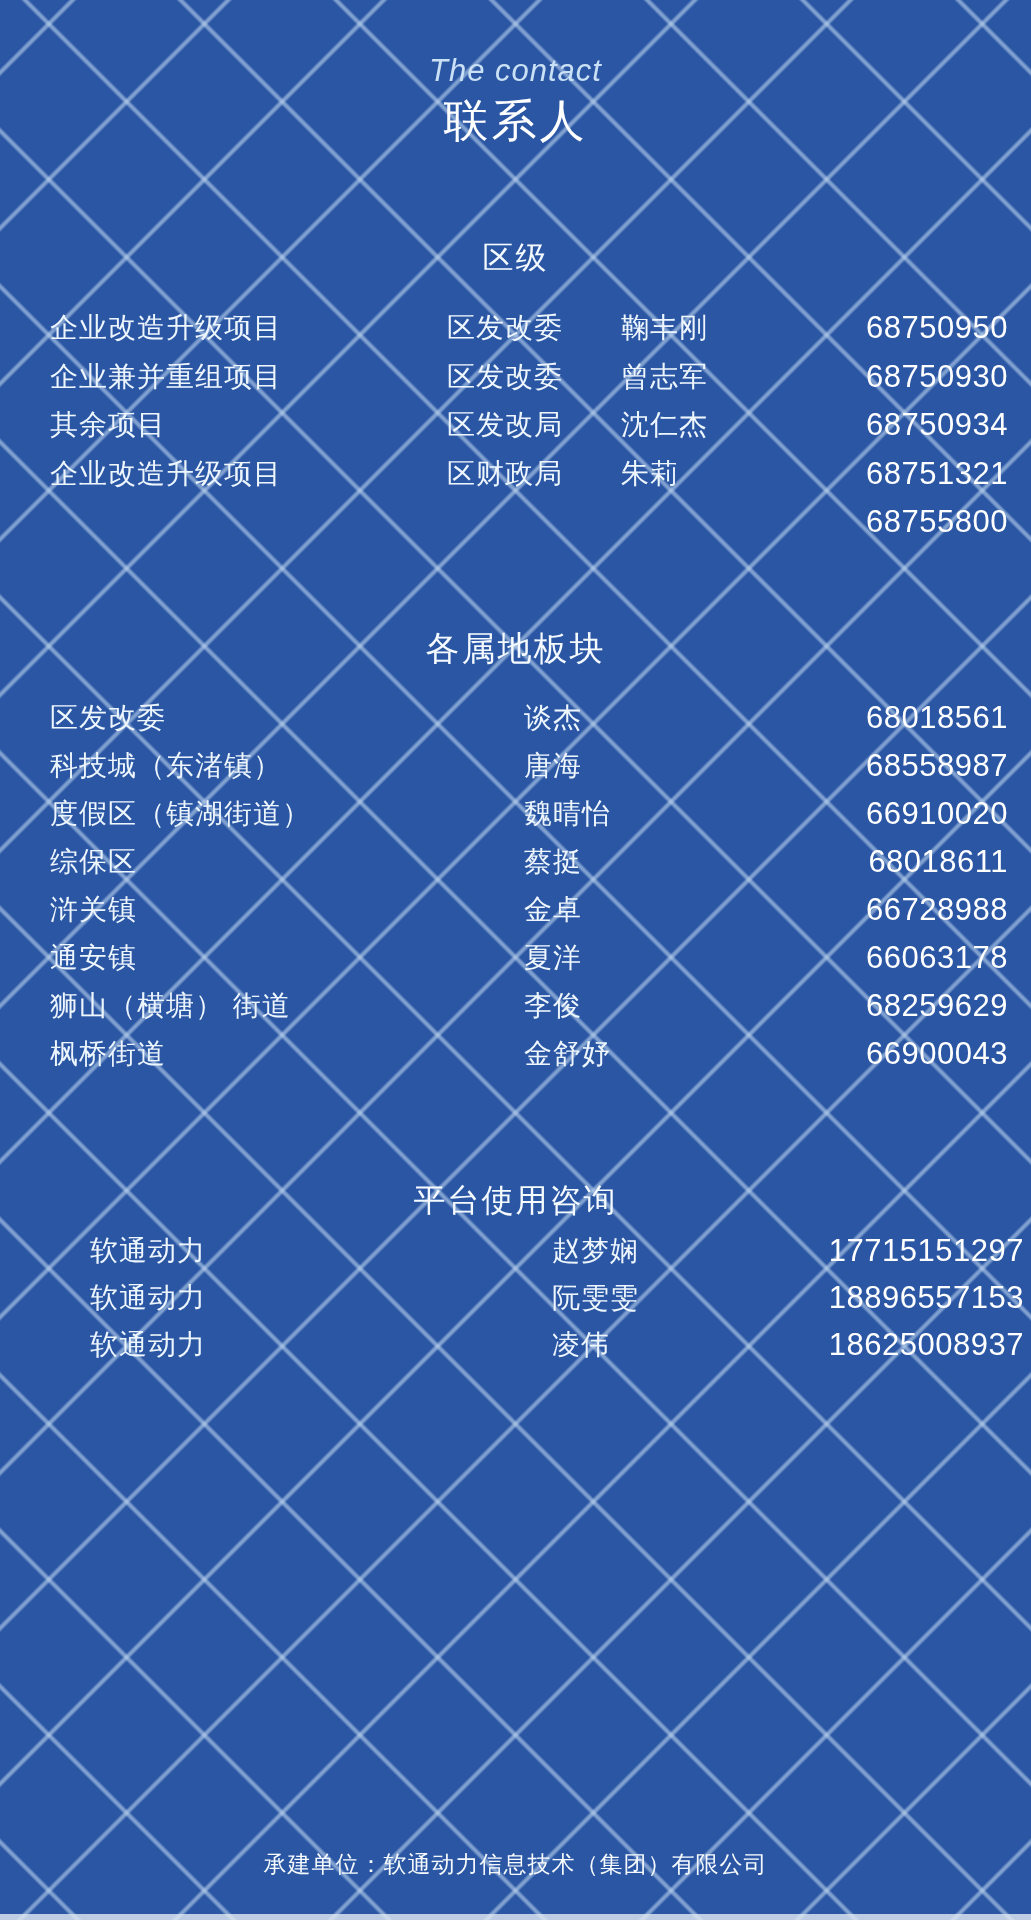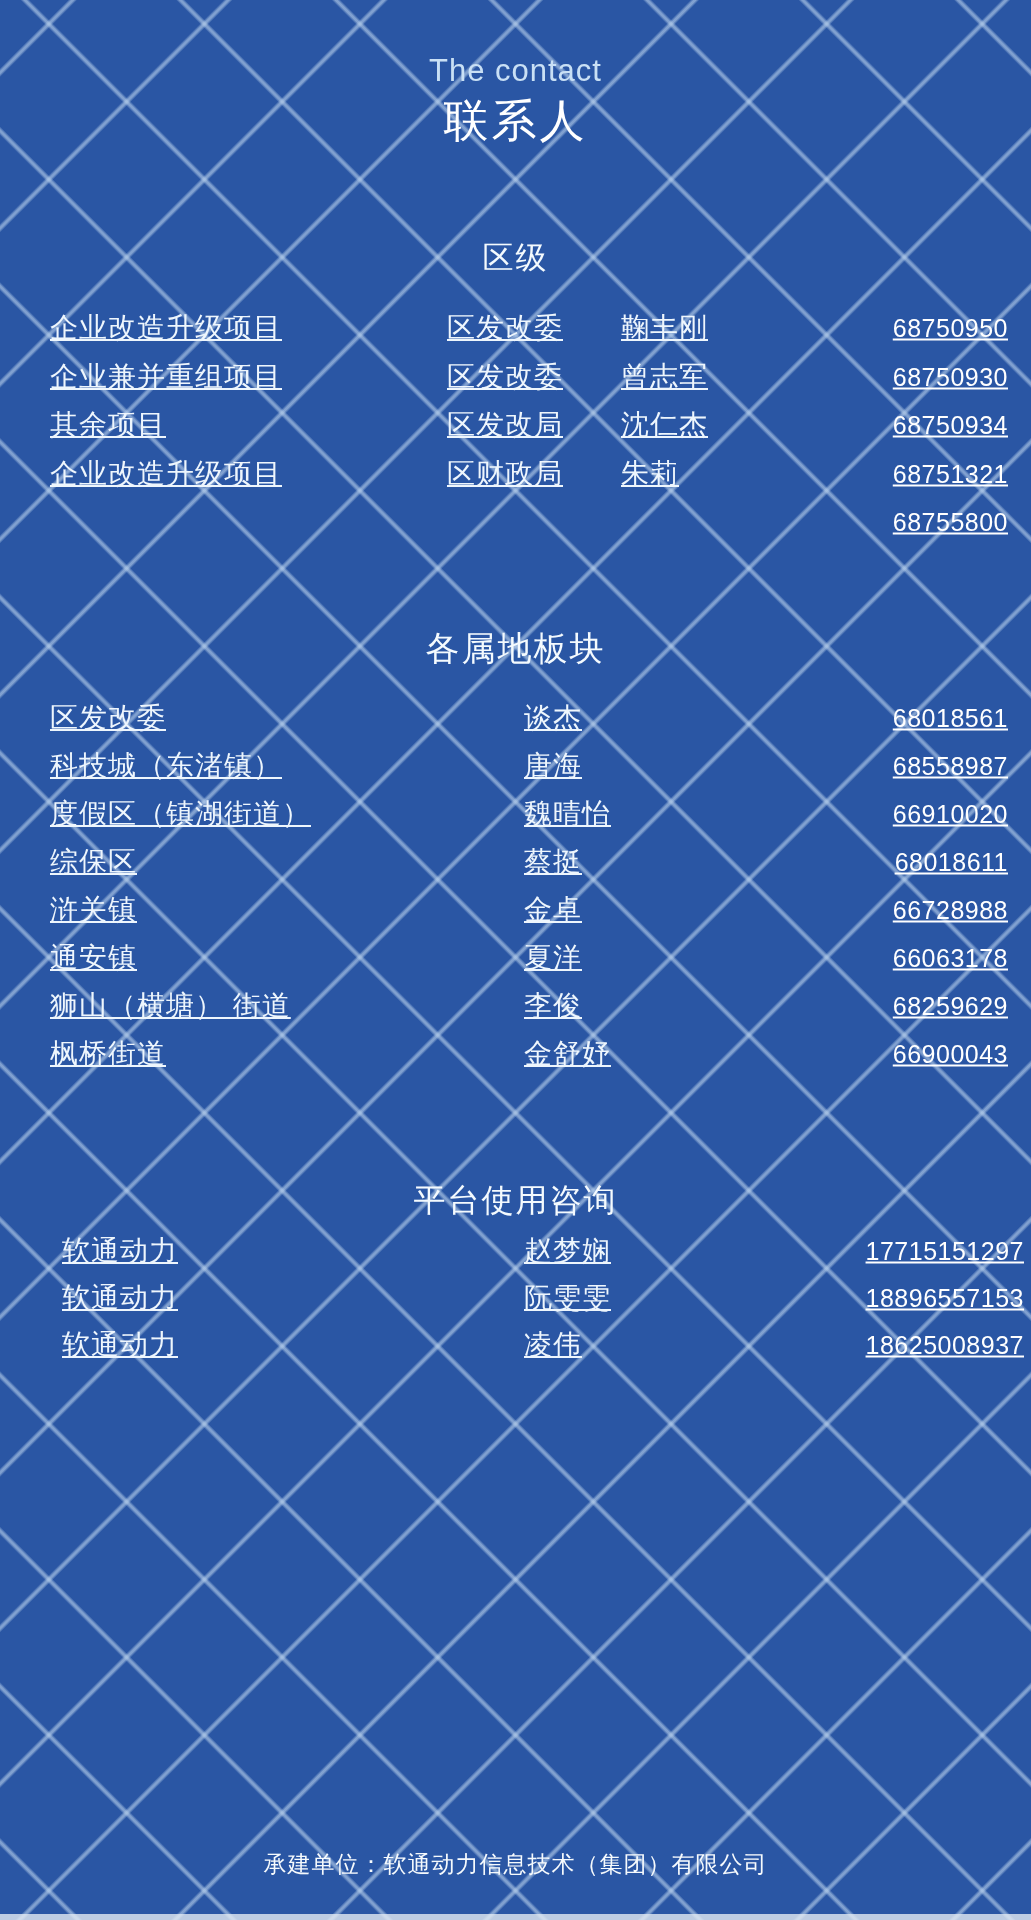--- a/index.html
+++ b/index.html
@@ -32,20 +32,21 @@
     color:#eef6fd;
   }
 
   .title-en {
     position:absolute; top:52px; left:0; width:100%;
     text-align:center;
     font-size:31px; line-height:38px;
     font-weight:300;
     letter-spacing:1px;
     color:#c9e0f5;
+    font-style:italic;
   }
   .title-zh {
     position:absolute; top:93px; left:0; width:100%;
     text-align:center;
     font-size:45px; line-height:56px;
     font-weight:400;
     letter-spacing:3px;
     color:#ffffff;
   }
 
@@ -61,41 +62,40 @@
   .h-s3 { top:1178px; font-size:32px; line-height:44px; }
 
   .rows { position:absolute; left:0; width:1031px; }
   .rows-s1 { top:304px; }
   .rows-s2 { top:694px; }
   .rows-s3 { top:1227px; }
 
   .row { position:relative; }
   .rows-s1 .row { height:48.5px; }
   .rows-s2 .row { height:48px; }
-  .rows-s3 .row { height:47px; }
+  .rows-s3 .row { height:47px;margin-left:28px; }
 
   .row span {
     position:absolute; top:50%;
     transform:translateY(-50%);
     white-space:nowrap;
-    text-decoration:underline;
   }
   .cell-text {
     font-size:28px;
     letter-spacing:1px;
     color:#eef6fd;
   }
   .c1 { left:50px; }
   .rows-s3 .c1 { left:62px; }
   .c2 { left:447px; }
   .rows-s2 .c2, .rows-s3 .c2 { left:524px; }
   .c2b { left:621px; }
   .c3 {
     right:23px;
-    font-size:25px;
+    font-size:31px;
     font-weight:500;
     letter-spacing:0.5px;
     color:#ffffff;
   }
   .rows-s3 .c3 { right:7px; }
 
   .footer-line {
     position:absolute; left:0; width:100%;
     text-align:center;
     font-size:23px; line-height:28px;

